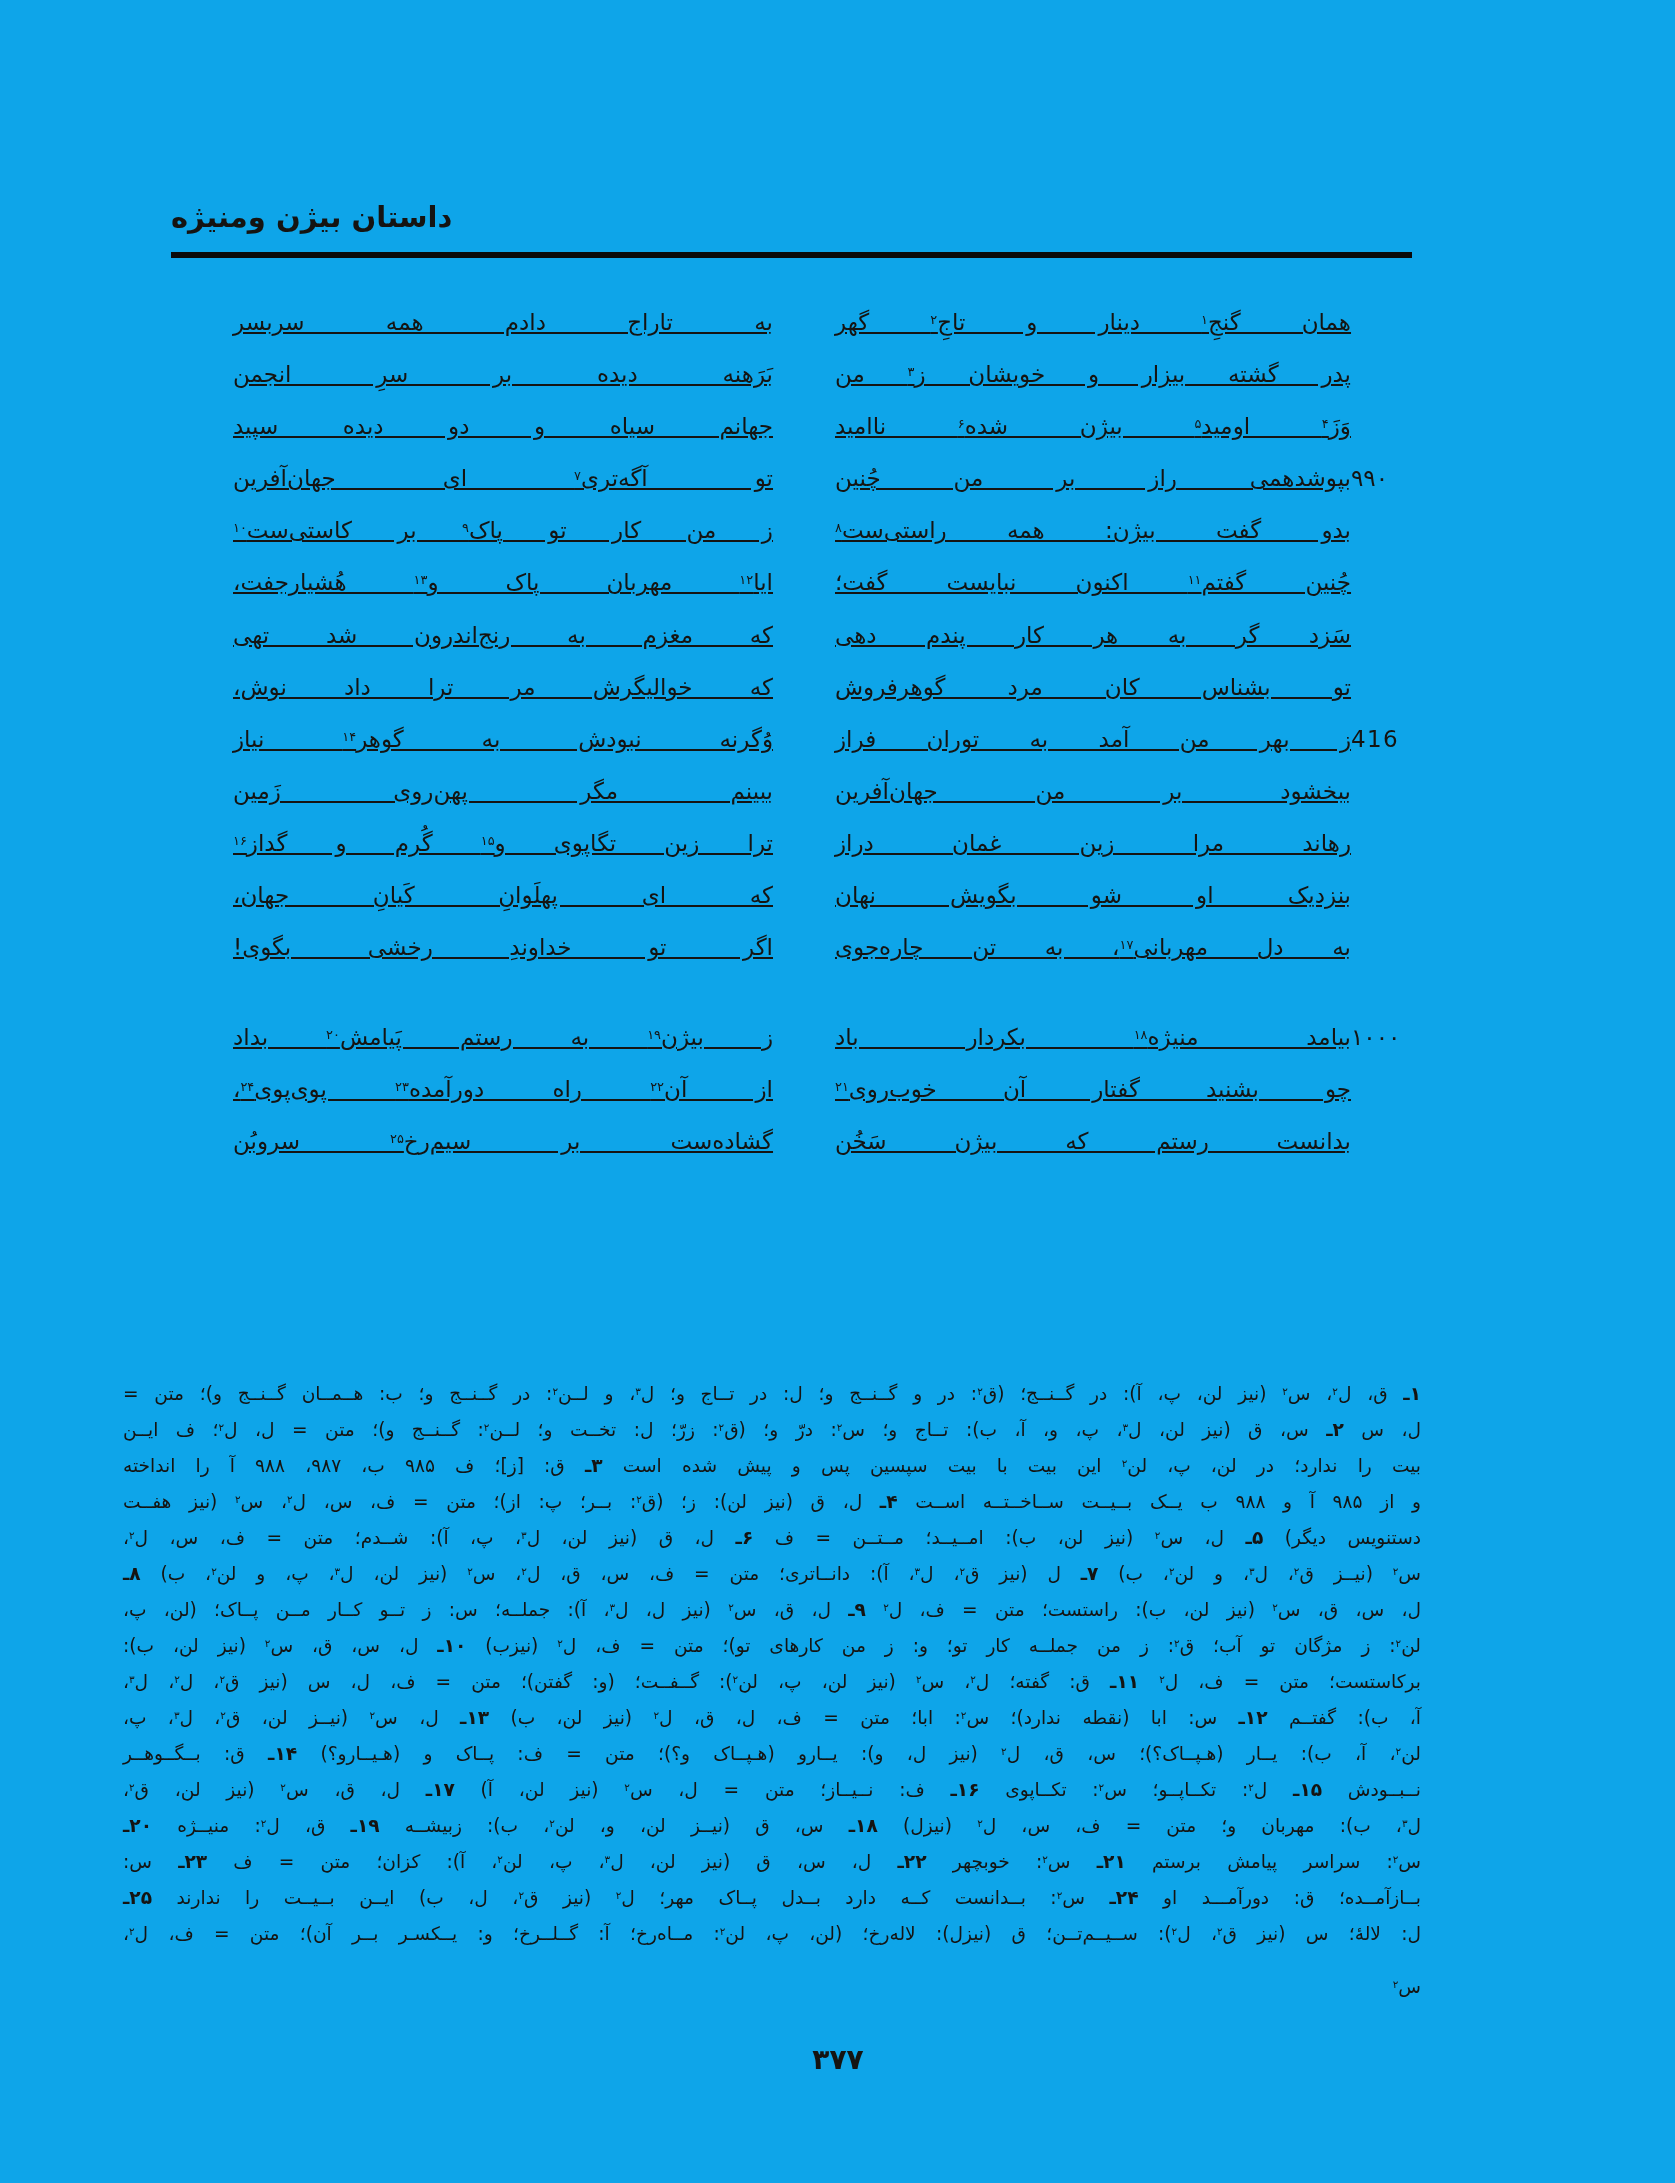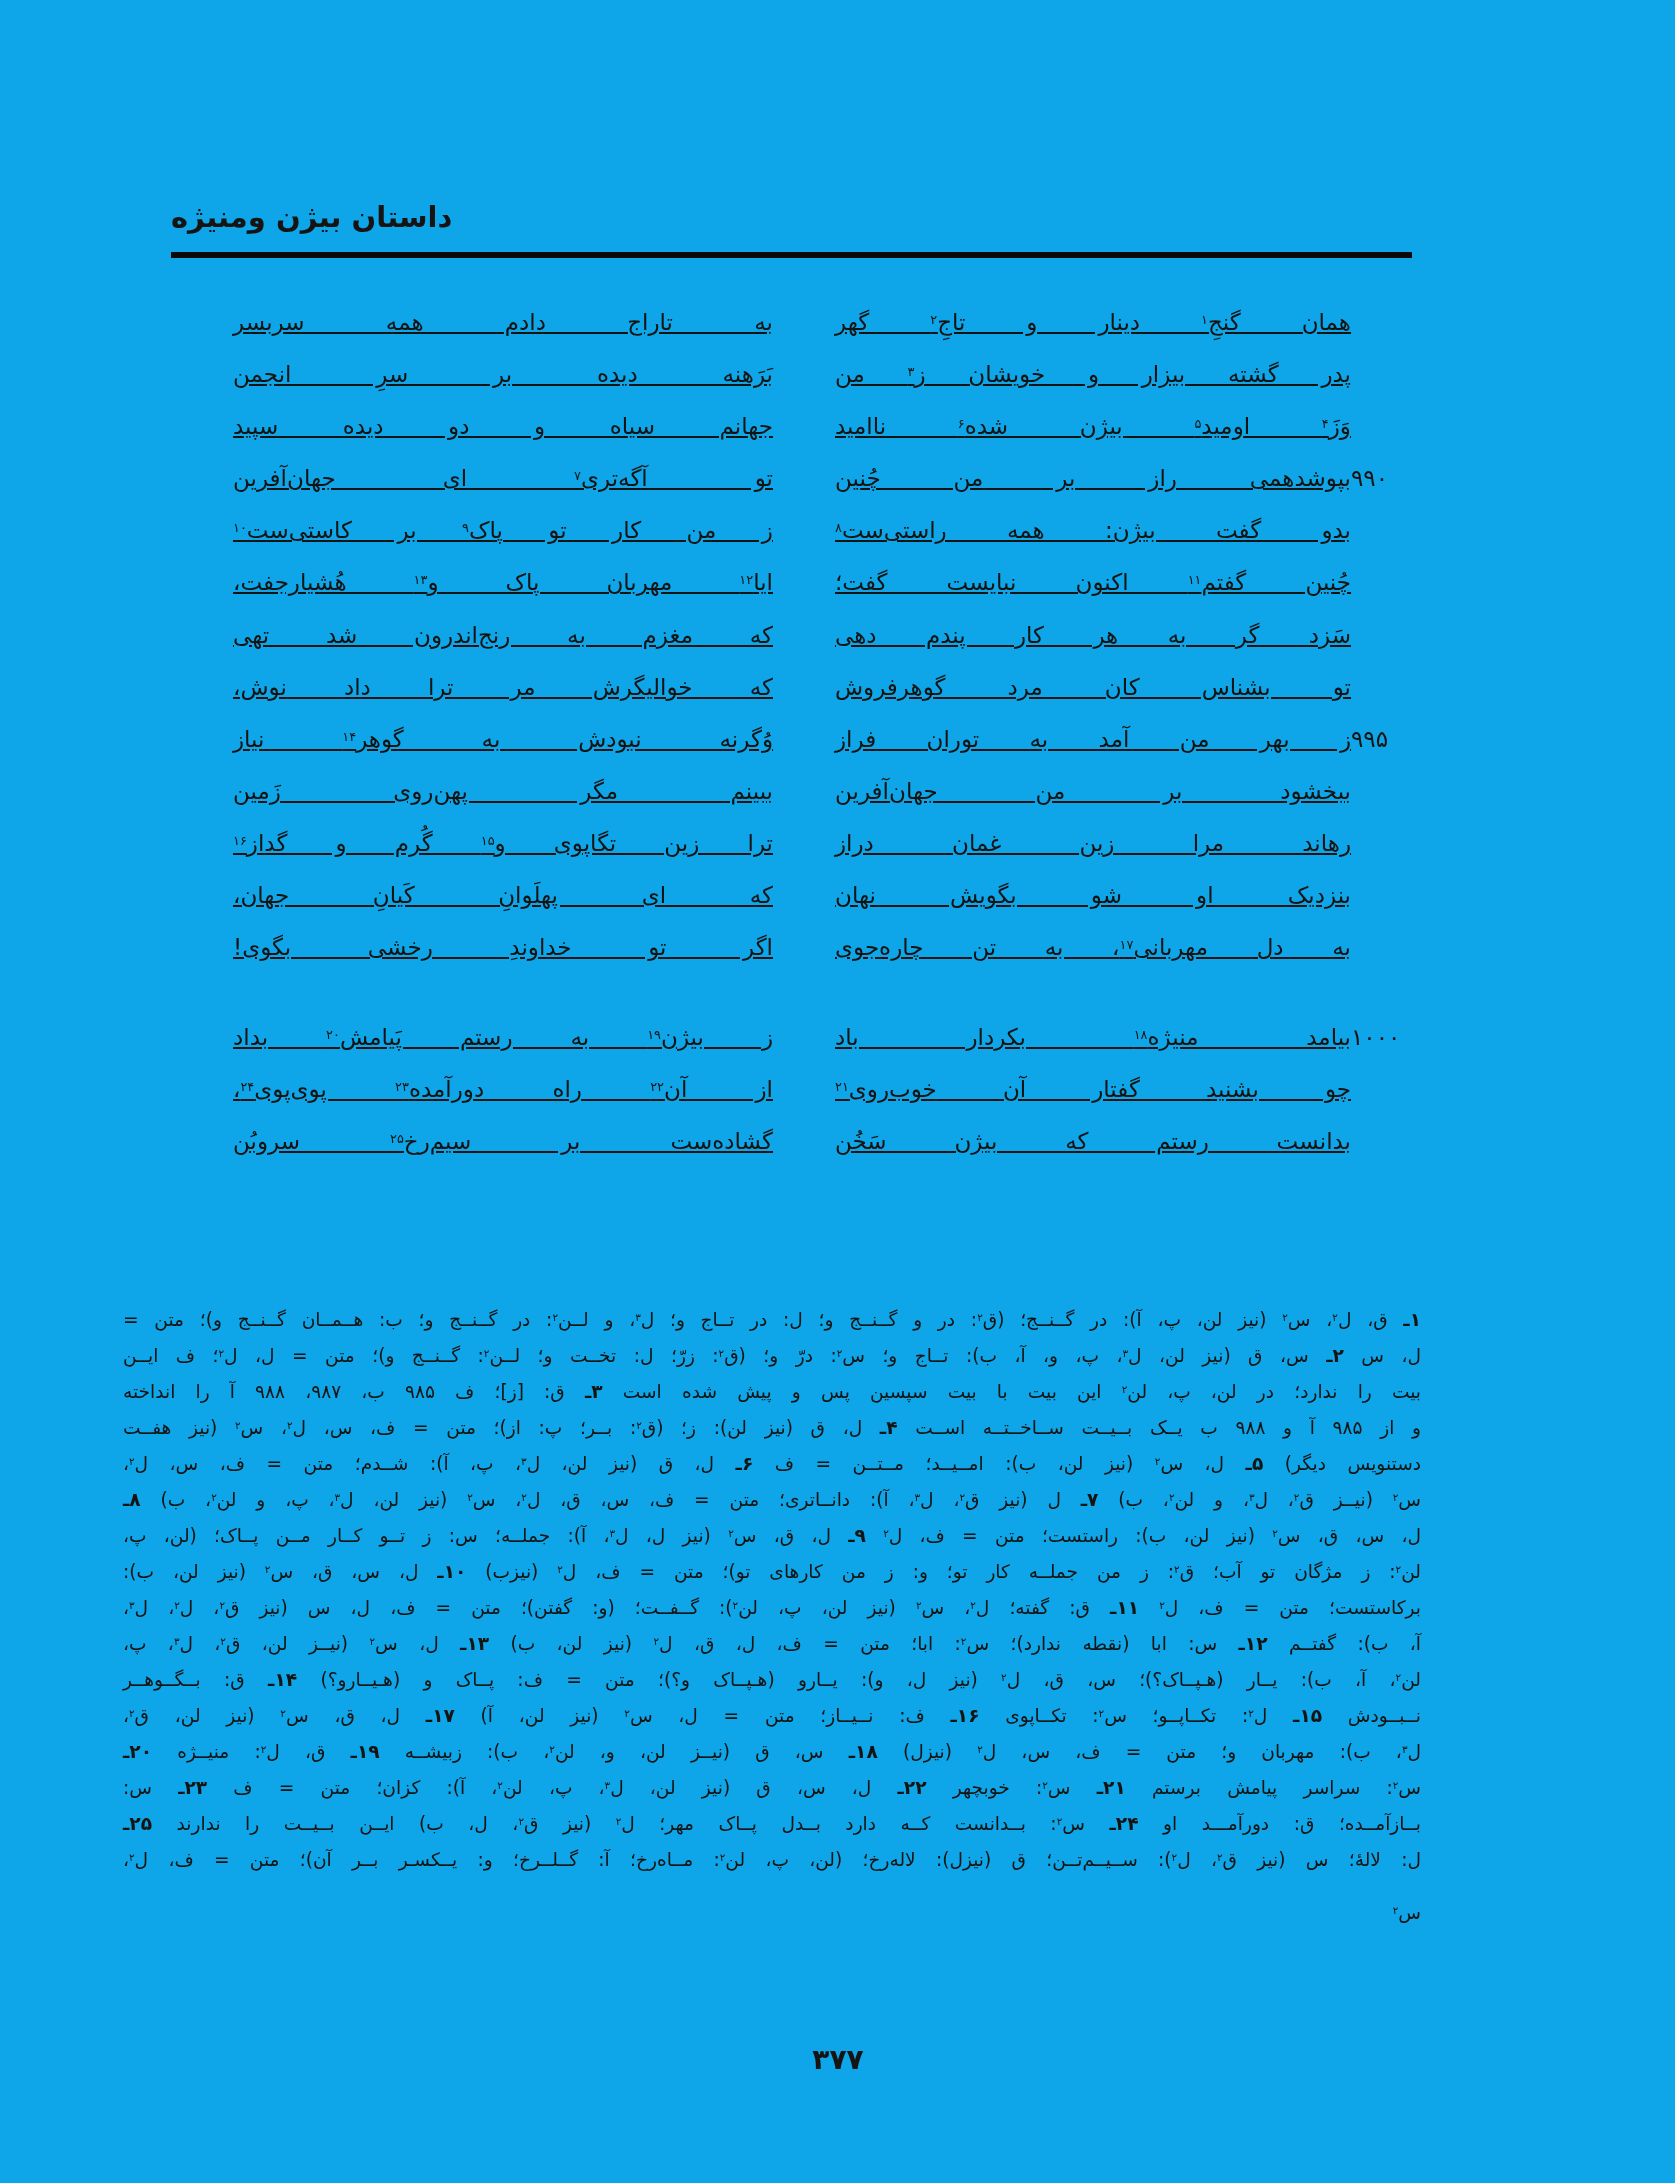--- a/index.html
+++ b/index.html
@@ -22,21 +22,21 @@
     letter-spacing:1.4px; line-height:1.5;
   }
   .hemi{
     font-size:23px; line-height:1.5; direction:rtl;
     text-align:justify; text-align-last:justify;text-decoration:underline; -moz-text-align-last:justify;
   }
   .hemi-a{ width:516px; flex:0 0 516px; margin-inline-end:62px; }
   .hemi-b{ width:540px; flex:0 0 540px; }
   sup{ font-size:.56em; line-height:0; vertical-align:.5em; }
   
-  .footnotes{ position:absolute; top:1302px; right:255px; width:1298px; direction:rtl; }
+  .footnotes{ position:absolute; top:1376px; right:255px; width:1298px; direction:rtl; }
   .fn-line{
     font-size:18.6px; line-height:36px; direction:rtl; white-space:normal;
     text-align:justify; text-align-last:justify; -moz-text-align-last:justify;
   }
   .fn-line.last{ text-align-last:right;margin-top:17px; -moz-text-align-last:right; }
   .fn-line b{ font-weight:bold; }
   
   .page-num{
     position:absolute; top:2043px; left:0; width:100%; text-align:center;
     font-size:28px; font-weight:bold; letter-spacing:2px;
@@ -85,21 +85,21 @@
       <div class="vnum"></div>
       <div class="hemi hemi-a">سَزد گر به هر کار پندم دهی</div>
       <div class="hemi hemi-b">که مغزم به رنج‌اندرون شد تهی</div>
     </div>
     <div class="verse-row">
       <div class="vnum"></div>
       <div class="hemi hemi-a">تو بشناس کان مرد گوهرفروش</div>
       <div class="hemi hemi-b">که خوالیگرش مر ترا داد نوش،</div>
     </div>
     <div class="verse-row">
-      <div class="vnum">۹۹۵</div>
+      <div class="vnum">416</div>
       <div class="hemi hemi-a">ز بهر من آمد به توران فراز</div>
       <div class="hemi hemi-b">وُگرنه نبودش به گوهر<sup>۱۴</sup> نیاز</div>
     </div>
     <div class="verse-row">
       <div class="vnum"></div>
       <div class="hemi hemi-a">ببخشود بر من جهان‌آفرین</div>
       <div class="hemi hemi-b">ببینم مگر پهن‌روی زَمین</div>
     </div>
     <div class="verse-row">
       <div class="vnum"></div>

